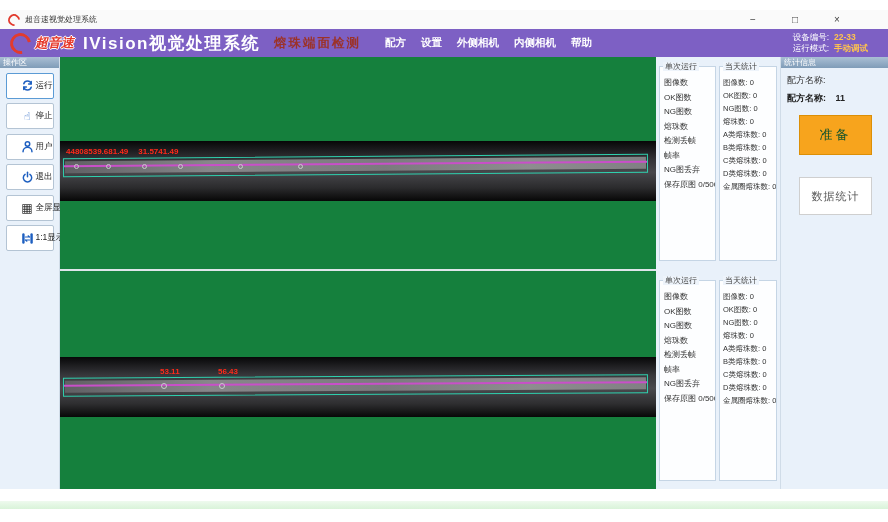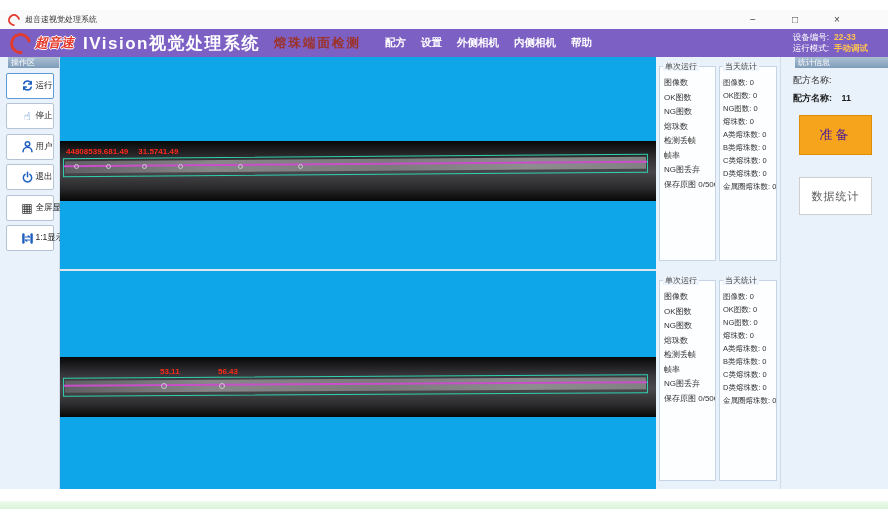--- a/index.html
+++ b/index.html
@@ -27,35 +27,35 @@
   .menus{display:flex;gap:15px;font-size:10.5px;font-weight:bold;color:#fff;white-space:nowrap;}
   .menu{cursor:default;}
   .header-right{margin-left:auto;font-size:8.5px;color:#fff;line-height:11px;text-align:left;}
   .header-right .hr-row{display:flex;justify-content:flex-end;}
   .header-right .val{color:#ffc34d;font-weight:bold;margin-left:5px;min-width:44px;}
 
   
   .sidebar{position:absolute;left:0;top:57px;width:60px;height:432px;background:#e9f1fa;
            border-right:1px solid #d0dce8;box-sizing:border-box;}
   .panel-title{height:11px;background:linear-gradient(180deg,#aabfd4,#7f9cb8);color:#fff;
-               font-size:8px;line-height:11px;padding-left:3px;margin-left:8px;}
+               font-size:8px;line-height:11px;padding-left:3px;}
   .side-btn{display:flex;align-items:center;width:48px;height:26px;margin:4.5px auto 0;background:#fff;
             border:1px solid #b4c4d4;border-radius:2px;font-size:8.5px;color:#222;padding:0 13px;
             box-sizing:border-box;gap:1px;cursor:default;}
   .side-btn.active{border-color:#5b9bd5;}
   .side-btn:nth-of-type(1){margin-top:17px;}
   .side-btn .ic{width:15px;flex:none;display:flex;justify-content:center;align-items:center;
                 color:#1e5fc0;font-size:11px;font-weight:bold;}
   .side-btn .ic.dark{color:#333;font-size:12px;}
   .side-btn svg{width:13px;height:13px;}
   .side-btn .lbl{white-space:nowrap;}
 
   
   .viewports{position:absolute;left:60px;top:57px;width:596px;height:432px;background:#dfe5ea;}
-  .vp{position:absolute;left:0;width:100%;background:#0ea5e9;overflow:hidden;}
+  .vp{position:absolute;left:0;width:100%;background:#15803d;overflow:hidden;}
   .vp1{top:0;height:212px;}
   .vp2{top:214px;height:218px;}
   .photo{position:absolute;left:0;width:100%;height:60px;}
   .vp1 .photo{top:84px;background:linear-gradient(180deg,#070708,#323236 30%,#47474b 52%,#2b2b2d 78%,#070707);}
   .vp2 .photo{top:86px;background:linear-gradient(180deg,#070708,#37373b 30%,#4a4a4e 52%,#2e2e30 78%,#070707);}
   .roi{position:absolute;left:3px;right:8px;height:17px;border:1px solid #2fd0ae;}
   .vp1 .roi{top:15px;transform:rotate(-0.45deg);}
   .vp2 .roi{top:19px;transform:rotate(-0.35deg);}
   .band{position:absolute;left:1px;right:1px;top:2px;height:12px;
         background:linear-gradient(90deg,#606064,#87878a 25%,#7b7b7e 55%,#8d8d8f 80%,#808083);}
@@ -78,26 +78,26 @@
   .gb-today{left:63px;width:58px;}
   .legend{position:absolute;top:-5px;left:3px;background:#eef4fb;padding:0 2px;font-size:8px;
           color:#444;white-space:nowrap;line-height:9px;}
   .rows{padding:9px 0 0 4px;overflow:hidden;}
   .gb-run .row{font-size:8px;color:#333;line-height:14.5px;white-space:nowrap;}
   .gb-today .rows{padding-left:3px;}
   .gb-today .row{font-size:7.5px;color:#333;line-height:13px;white-space:nowrap;}
 
   
   .infopanel{position:absolute;left:780px;top:57px;width:108px;height:432px;background:#e9f1fa;
-             border-left:1px solid #d0dce8;box-sizing:border-box;padding-left:6px;}
+             border-left:1px solid #d0dce8;box-sizing:border-box;}
   .info-user{margin:6px 0 0 6px;font-size:9px;color:#333;}
   .info-recipe{margin:5px 0 0 6px;font-size:9px;color:#222;font-weight:bold;}
   .info-recipe .val{margin-left:7px;}
   .btn-ready{position:absolute;left:18px;top:58px;width:71px;height:38px;background:#f7a41d;
-             border:1px solid #dc8f06;font-size:13px;color:#4c1d95;letter-spacing:3px;
+             border:1px solid #dc8f06;font-size:13px;color:#14532d;letter-spacing:3px;
              display:flex;align-items:center;justify-content:center;cursor:default;}
   .btn-data{position:absolute;left:18px;top:120px;width:71px;height:36px;background:#fff;
             border:1px solid #cfcfcf;font-size:11px;color:#555;letter-spacing:1px;
             display:flex;align-items:center;justify-content:center;cursor:default;}
 
   
   .statusbar{position:absolute;left:0;top:489px;width:100%;height:12px;background:#7d60c4;
              display:flex;align-items:center;padding:0 8px;box-sizing:border-box;font-size:8px;color:#fff;}
   .sb-left{display:flex;align-items:center;gap:5px;}
   .indicator{width:7px;height:7px;background:#35d435;border:1px solid #cff0cf;border-radius:2px;}

